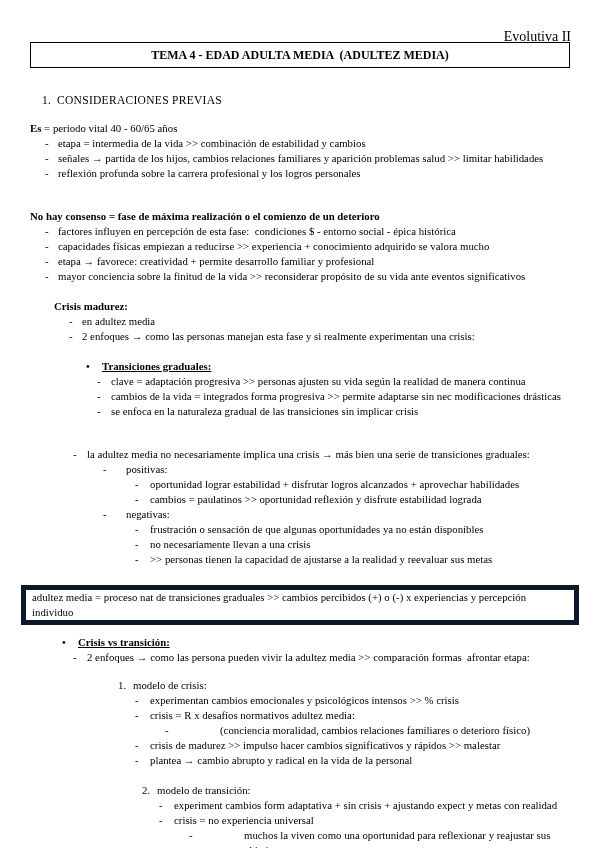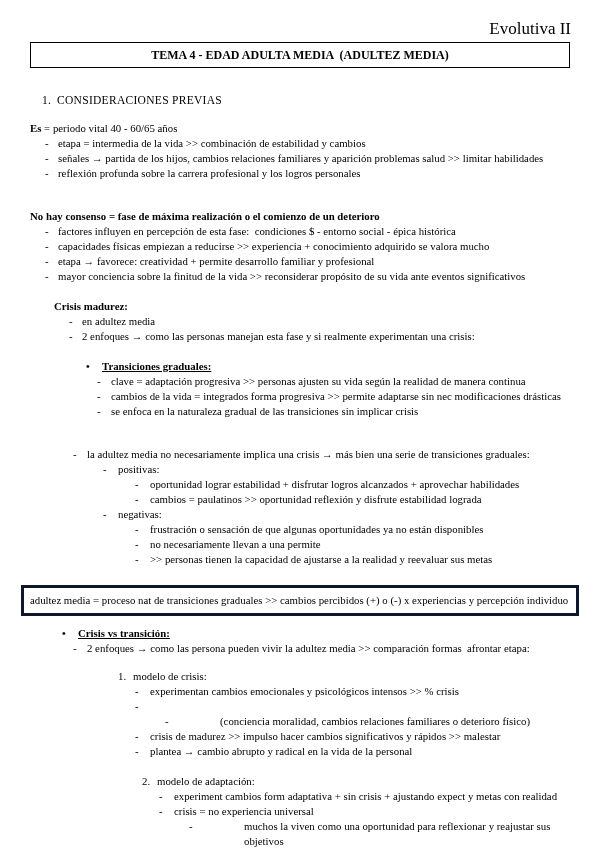--- a/index.html
+++ b/index.html
@@ -7,22 +7,22 @@
     position:relative;
     width:600px;height:848px;
     background:#ffffff;
     color:#000;
     font-family:"Liberation Serif", serif;
     font-size:10.8px;
     line-height:15px;
     overflow:hidden;
   }
   .header-right{
-    position:absolute;top:21px;right:29px;
-    font-size:17px;
+    position:absolute;top:29px;right:29px;
+    font-size:14px;
   }
   .title-box{
     margin:42px 30px 0 30px;
     border:1px solid #000;
     height:24px;
     display:flex;align-items:center;justify-content:center;
     font-weight:bold;font-size:12px;
     white-space:pre-wrap;
   }
   .content{padding:0 14px 0 30px;}
@@ -34,38 +34,38 @@
   
   .sect{padding-left:12px;font-size:11.5px;letter-spacing:.3px;}
   .sect .mk{width:15px;}
   .lvl1{padding-left:15px;}
   .lvl1 .mk{width:13px;}
   .bullet{padding-left:32px;font-weight:bold;}
   .bullet .mk{width:16px;}
   .bullet .tx{text-decoration:underline;}
   .lvl2{padding-left:43px;}
   .lvl2 .mk{width:14px;}
-  .lvl3{padding-left:73px;}
+  .lvl3{padding-left:73px;gap:8px;}
   .lvl3 .mk{width:15px;}
   .lvl4{padding-left:105px;}
   .lvl4 .mk{width:15px;}
   .num{padding-left:88px;}
   .num .mk{width:15px;}
   .lvl5{padding-left:135px;gap:40px;}
   .lvl5 .mk{width:15px;}
   .bhead{font-weight:bold;}
   
   .m-sect{margin-top:25px;}
   .m13{margin-top:13px;}
   .m12{margin-top:28px;font-family:Liberation Serif, serif;}
   .m15{margin-top:15px;margin-left:24px;}
   .m10{margin-top:10px;}
   .summary-box{
     margin:18px 21px 0 21px;
-    border:3px solid #0f172a;
+    border:5px solid #0f172a;
     min-height:25px;
     display:flex;align-items:center;
     padding:0 6px;
     white-space:pre-wrap;
   }
 </style>
 </head>
 <body>
 
 <div class="page">
@@ -168,21 +168,21 @@
       <div class="li lvl3">
           <span class="mk dash"></span>
           <span class="tx">negativas:</span>
         </div>
       <div class="li lvl4">
           <span class="mk dash"></span>
           <span class="tx">frustración o sensación de que algunas oportunidades ya no están disponibles</span>
         </div>
       <div class="li lvl4">
           <span class="mk dash"></span>
-          <span class="tx">no necesariamente llevan a una permite</span>
+          <span class="tx">no necesariamente llevan a una crisis</span>
         </div>
       <div class="li lvl4">
           <span class="mk dash"></span>
           <span class="tx">&gt;&gt; personas tienen la capacidad de ajustarse a la realidad y reevaluar sus metas</span>
         </div>
     </div>
 
   </div>
 
   <div class="summary-box">adultez media = proceso nat de transiciones graduales &gt;&gt; cambios percibidos (+) o (-) x experiencias y percepción individuo</div>
@@ -204,39 +204,40 @@
       <div class="li num">
           <span class="mk">1.</span>
           <span class="tx">modelo de crisis:</span>
         </div>
       <div class="li lvl4">
           <span class="mk dash"></span>
           <span class="tx">experimentan cambios emocionales y psicológicos intensos &gt;&gt; % crisis</span>
         </div>
       <div class="li lvl4">
           <span class="mk dash"></span>
+          <span class="tx">crisis = R x desafíos normativos adultez media:</span>
         </div>
       <div class="li lvl5">
           <span class="mk dash"></span>
           <span class="tx">(conciencia moralidad, cambios relaciones familiares o deterioro físico)</span>
         </div>
       <div class="li lvl4">
           <span class="mk dash"></span>
           <span class="tx">crisis de madurez &gt;&gt; impulso hacer cambios significativos y rápidos &gt;&gt; malestar</span>
         </div>
       <div class="li lvl4">
           <span class="mk dash"></span>
           <span class="tx">plantea → cambio abrupto y radical en la vida de la personal</span>
         </div>
     </div>
 
     <div class="m15">
       <div class="li num">
           <span class="mk">2.</span>
-          <span class="tx">modelo de adaptación:</span>
+          <span class="tx">modelo de transición:</span>
         </div>
       <div class="li lvl4">
           <span class="mk dash"></span>
           <span class="tx">experiment cambios form adaptativa + sin crisis + ajustando expect y metas con realidad</span>
         </div>
       <div class="li lvl4">
           <span class="mk dash"></span>
           <span class="tx">crisis = no experiencia universal</span>
         </div>
       <div class="li lvl5">

